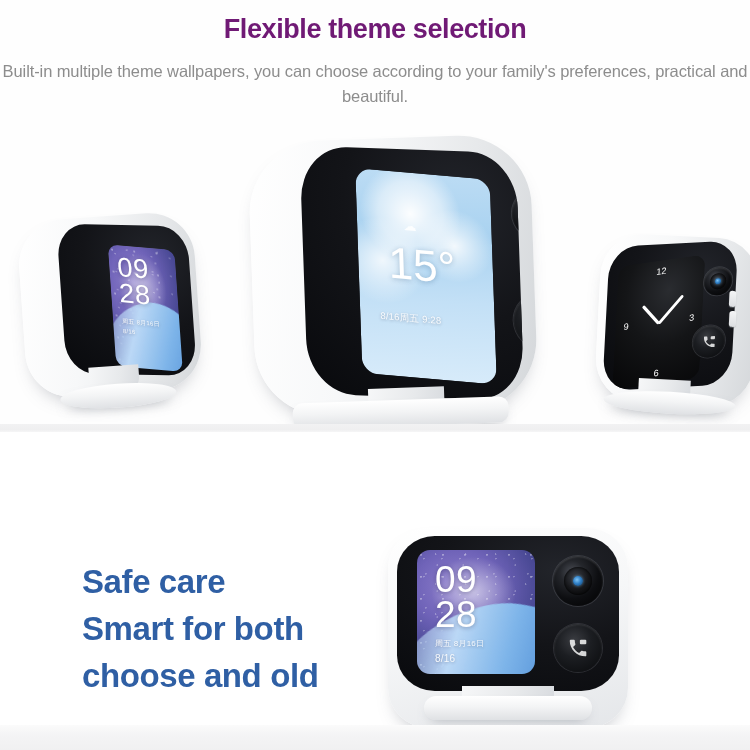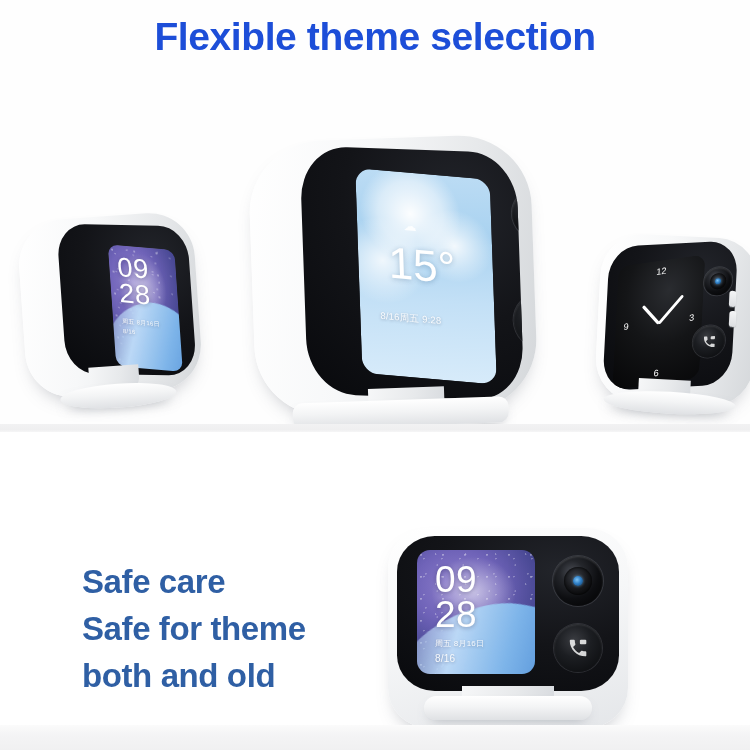--- a/index.html
+++ b/index.html
@@ -11,21 +11,21 @@
     overflow:hidden;
   }
 
   
   .top-section{
     position:absolute; left:0; top:0; width:750px; height:432px;
     background:#fefefe;
   }
   .heading-block{ position:absolute; left:0; top:12px; width:750px; text-align:center; }
   .title{
-    font-size:39px; font-weight:700; color:#1d4ed8; letter-spacing:-0.4px;
+    font-size:27px; font-weight:700; color:#701a75; letter-spacing:-0.4px;
     line-height:1.3;
   }
   .subtitle{
     margin-top:12px; font-size:16.5px; color:#8d8d8d; line-height:1.52;
     letter-spacing:-0.1px;
   }
 
   
   .shelf{
     position:absolute; left:0; top:424px; width:750px; height:10px;
@@ -234,20 +234,21 @@
   #dev-bottom .lens{ left:156px; top:20px; width:50px; height:50px; }
   #dev-bottom .callbtn{ left:157px; top:88px; width:48px; height:48px; }
 </style>
 </head>
 <body>
 
 <div class="top-section">
 
   <div class="heading-block">
     <div class="title">Flexible theme selection</div>
+    <div class="subtitle">Built-in multiple theme wallpapers, you can choose according to your family's preferences, practical and beautiful.</div>
   </div>
 
   <div class="device" id="dev-left">
     <div class="dev-body"></div>
     <div class="dev-face">
       <div class="screen">
         <div class="wp-purple">
             <div class="speck"></div>
           </div>
         <div class="scr-time">09</div>
@@ -319,22 +320,22 @@
   </div>
 
   <div class="shelf"></div>
 </div>
 
 <div class="bottom-section">
 
 
   <div class="big-headline">
     <div>Safe care</div>
-    <div>Safe for theme</div>
-    <div>both and old</div>
+    <div>Smart for both</div>
+    <div>choose and old</div>
   </div>
 
   <div class="device" id="dev-bottom" style="top:96px; left:388px;">
     <div class="dev-body"></div>
     <div class="dev-face">
       <div class="screen">
         <div class="wp-purple">
             <div class="speck"></div>
           </div>
         <div class="scr-time">09</div>

